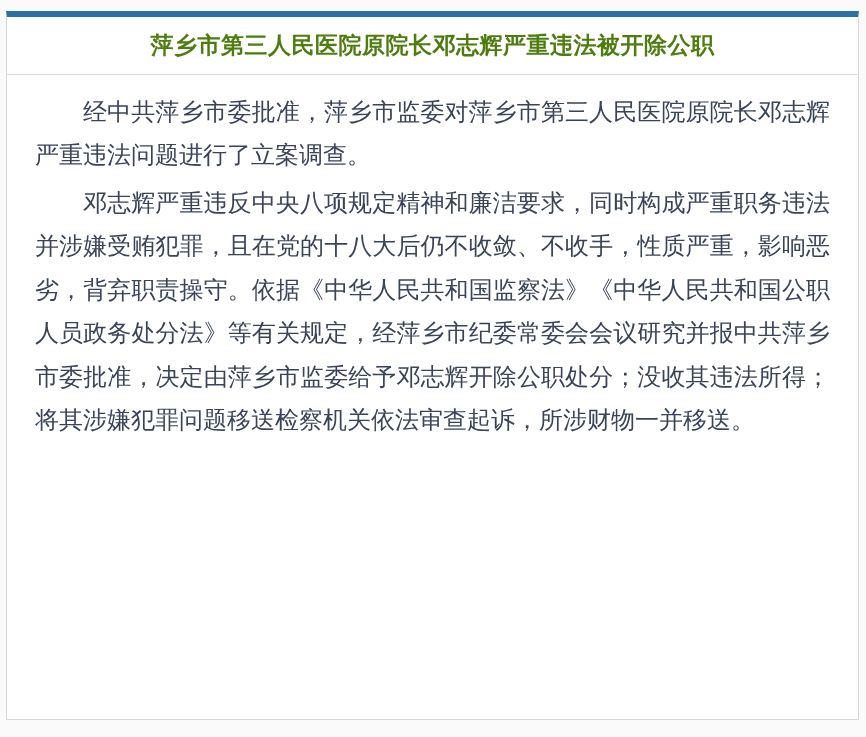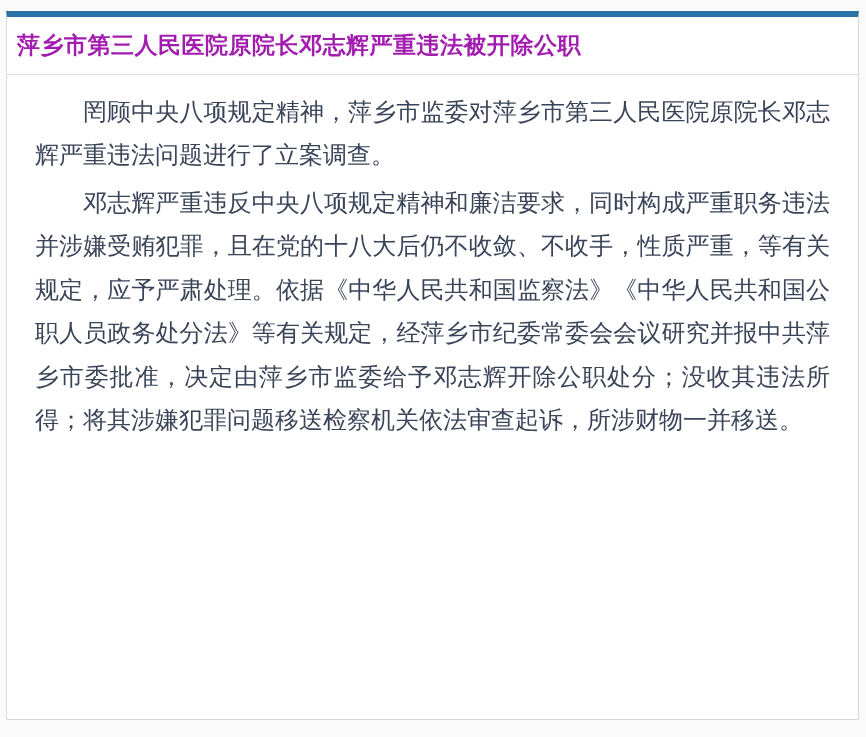--- a/index.html
+++ b/index.html
@@ -19,22 +19,22 @@
     top: 11px;
     width: 853px;
     min-height: 709px;
     background: #ffffff;
     border: 1px solid #d8d8d8;
     border-top: 6px solid #2a72a5;
   }
   .article-title {
     font-size: 23px;
     font-weight: bold;
-    color: #a21caf;
-    text-align: left;
+    color: #4d7c0f;
+    text-align: center;
     padding: 14px 10px 13px;
     line-height: 1.3;
     border-bottom: 1px solid #dcdcdc;
     letter-spacing: 0.5px;
   }
   .article-body {
     padding: 11px 28px 28px 28px;
     font-size: 24px;
     line-height: 43.5px;
     color: #3a4459;
@@ -44,16 +44,16 @@
     text-indent: 2em;
     margin-top: 4px;
   }
 </style>
 </head>
 <body>
 
 <article class="article-card">
   <h1 class="article-title">萍乡市第三人民医院原院长邓志辉严重违法被开除公职</h1>
   <div class="article-body">
-    <p>罔顾中央八项规定精神，萍乡市监委对萍乡市第三人民医院原院长邓志辉严重违法问题进行了立案调查。</p>
-    <p>邓志辉严重违反中央八项规定精神和廉洁要求，同时构成严重职务违法并涉嫌受贿犯罪，且在党的十八大后仍不收敛、不收手，性质严重，等有关规定，应予严肃处理。依据《中华人民共和国监察法》《中华人民共和国公职人员政务处分法》等有关规定，经萍乡市纪委常委会会议研究并报中共萍乡市委批准，决定由萍乡市监委给予邓志辉开除公职处分；没收其违法所得；将其涉嫌犯罪问题移送检察机关依法审查起诉，所涉财物一并移送。</p>
+    <p>经中共萍乡市委批准，萍乡市监委对萍乡市第三人民医院原院长邓志辉严重违法问题进行了立案调查。</p>
+    <p>邓志辉严重违反中央八项规定精神和廉洁要求，同时构成严重职务违法并涉嫌受贿犯罪，且在党的十八大后仍不收敛、不收手，性质严重，影响恶劣，背弃职责操守。依据《中华人民共和国监察法》《中华人民共和国公职人员政务处分法》等有关规定，经萍乡市纪委常委会会议研究并报中共萍乡市委批准，决定由萍乡市监委给予邓志辉开除公职处分；没收其违法所得；将其涉嫌犯罪问题移送检察机关依法审查起诉，所涉财物一并移送。</p>
   </div>
 </article>
 
 </body></html>

